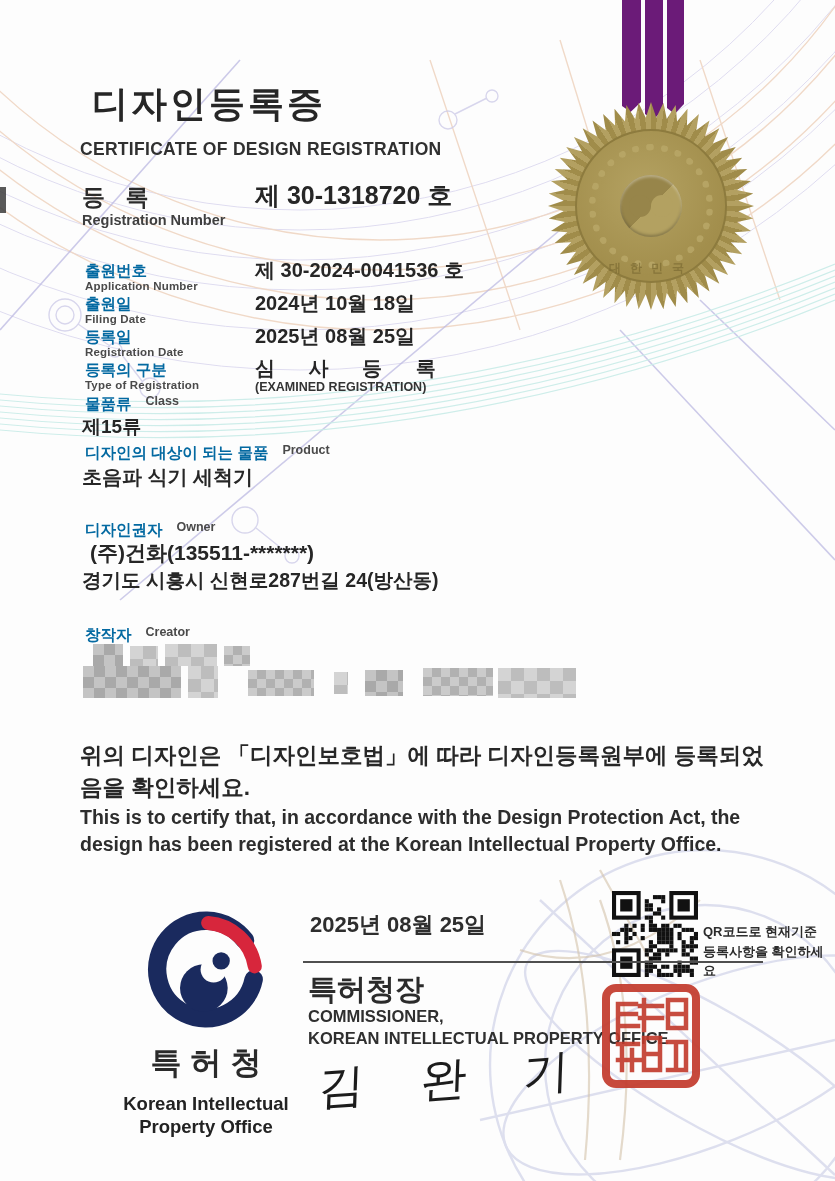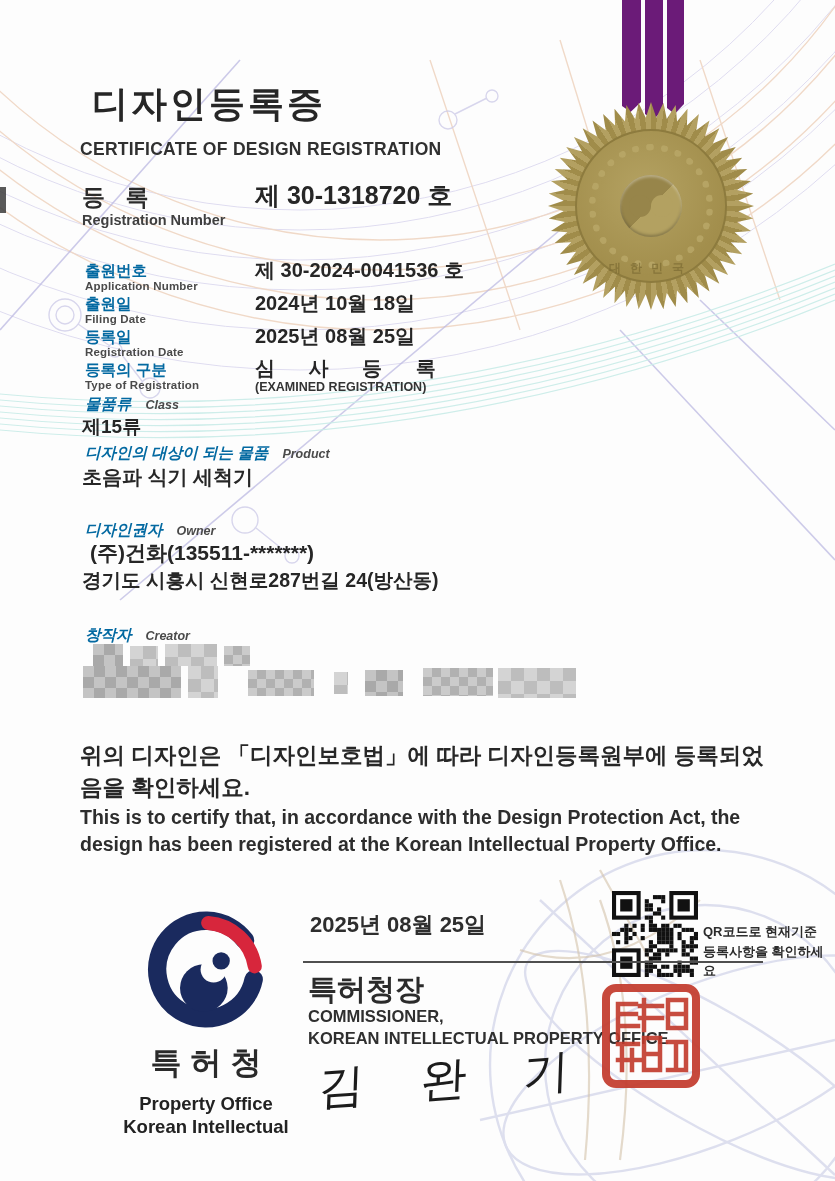--- a/index.html
+++ b/index.html
@@ -42,21 +42,21 @@
   .medal .floral{position:absolute;inset:20%;border-radius:50%;
     border:7px dotted #b9a768;opacity:.85;}
   .medal .tg{position:absolute;left:50%;top:50%;width:62px;height:62px;margin:-31px 0 0 -31px;
     border-radius:50%;background:linear-gradient(135deg,#97854a 50%,#b3a161 50%);
     box-shadow:inset 0 2px 3px rgba(255,255,255,.35), inset 0 -2px 3px rgba(0,0,0,.25);}
   .medal .tg::after{content:"";position:absolute;left:9px;top:20px;width:22px;height:22px;border-radius:50%;background:#97854a;}
   .medal .tg::before{content:"";position:absolute;right:9px;top:20px;width:22px;height:22px;border-radius:50%;background:#b3a161;}
   .medal .mtext{position:absolute;left:0;right:0;bottom:16%;text-align:center;
     font-size:12px;letter-spacing:9px;color:#7e6d34;opacity:.75;font-weight:700;}
   
-  .inline-row{display:flex;align-items:center;font-style:italic;}
+  .inline-row{display:flex;align-items:flex-start;}
   
   .mos{position:absolute;z-index:2;}
   .mos.c1{background:repeating-conic-gradient(#a9a9a9 0% 25%,#c4c4c4 0% 50%) 0 0/22px 22px;}
   .mos.c2{background:repeating-conic-gradient(#bdbdbd 0% 25%,#d4d4d4 0% 50%) 0 0/26px 26px;}
   .mos.c3{background:repeating-conic-gradient(#b1b1b1 0% 25%,#cbcbcb 0% 50%) 0 0/18px 18px;}
   
   .stmt-kr{left:80px;top:740px;width:706px;font-size:22.5px;font-weight:800;line-height:1.42;color:#272727;}
   .stmt-en{left:80px;top:804px;width:712px;font-size:19.5px;font-weight:700;line-height:1.38;color:#2d2d2d;}
   
   .issue-date{left:310px;top:910px;font-size:22px;font-weight:700;color:#2e2e2e;}
@@ -386,18 +386,18 @@
   <div class="fg logo-wrap">
     <svg class="logo-svg" viewBox="0 0 120 120" xmlns="http://www.w3.org/2000/svg">
       <path d="M 96 28 A 45 45 0 1 0 104 64" fill="none" stroke="#1a2a5e" stroke-width="17" stroke-linecap="round"></path>
       <path d="M 62 12 A 47 47 0 0 1 105 52" fill="none" stroke="#d7263c" stroke-width="13" stroke-linecap="round"></path>
       <circle cx="58" cy="72" r="22" fill="#1a2a5e"></circle>
       <circle cx="67" cy="55" r="12" fill="#fdfdfd"></circle>
       <circle cx="74" cy="47" r="8" fill="#1a2a5e"></circle>
     </svg>
     <div class="agency-kr">특허청</div>
     <div class="agency-en">
+      <div>Korean Intellectual</div>
       <div>Property Office</div>
-      <div>Korean Intellectual</div>
     </div>
   </div>
 
 </div>
 
 </body></html>

